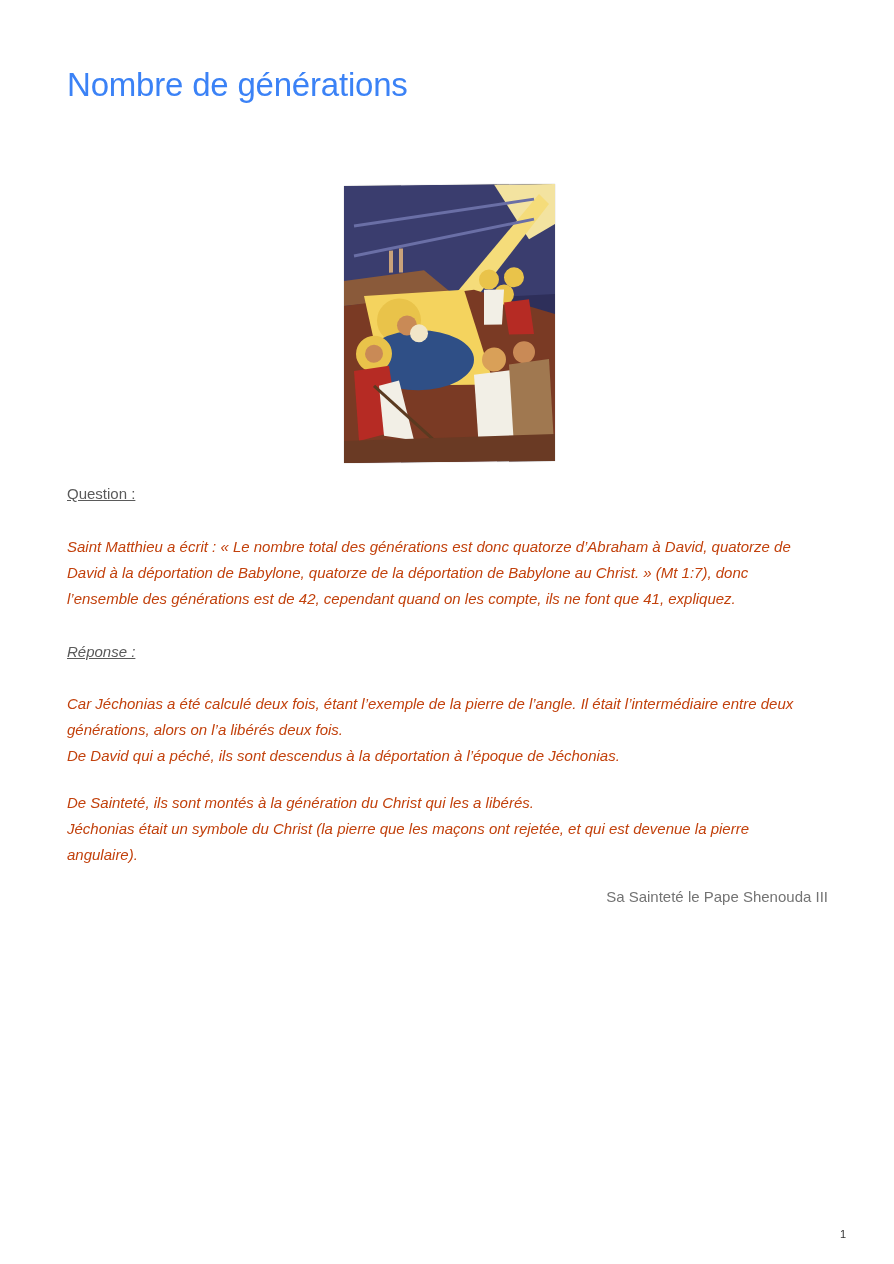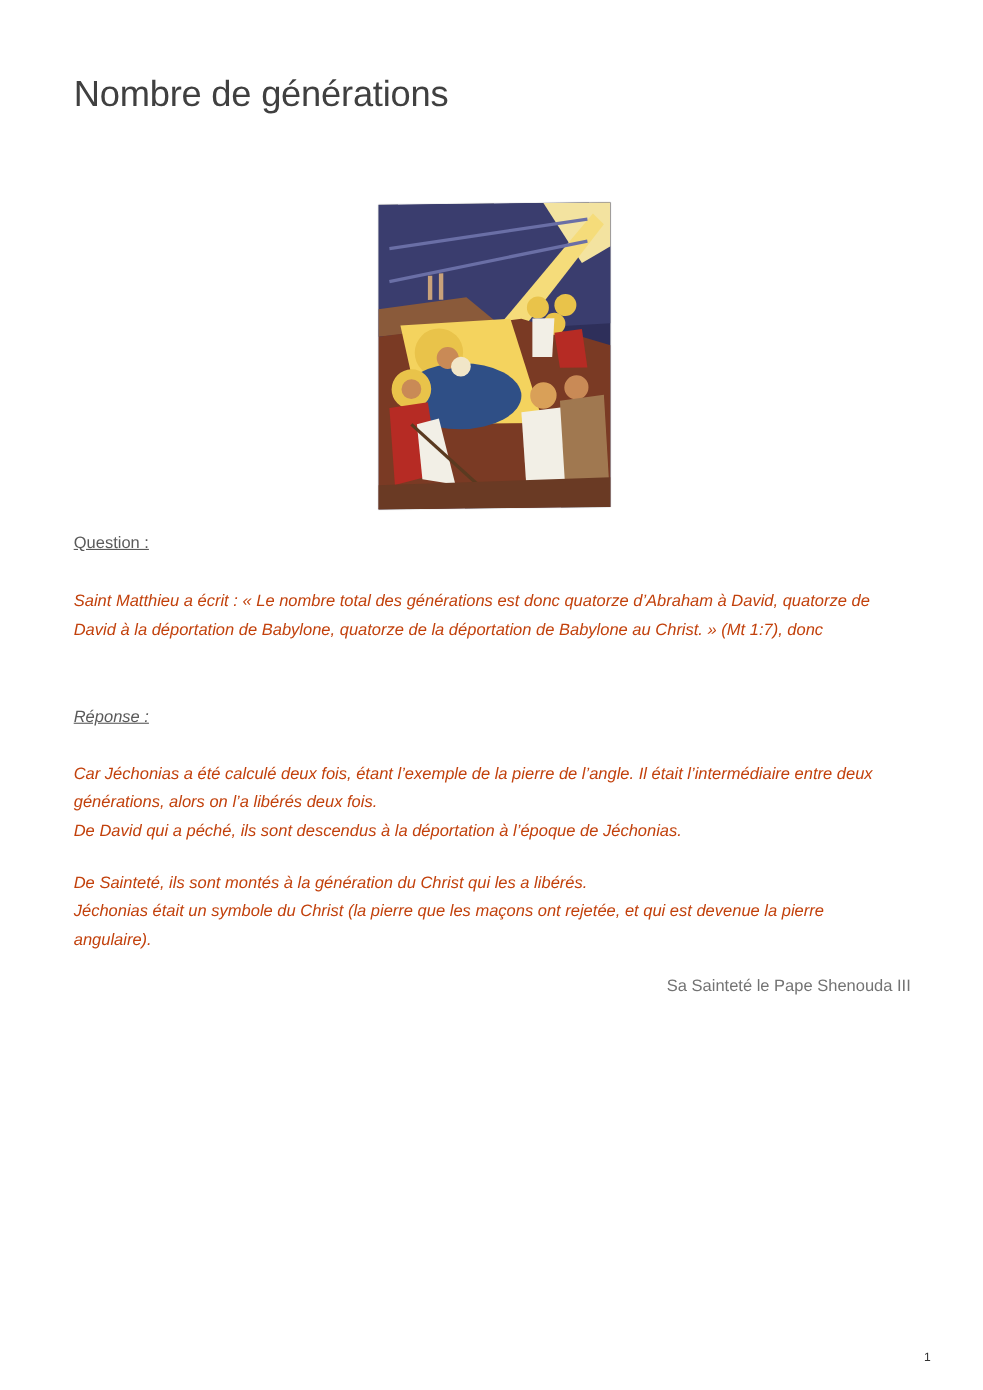--- a/index.html
+++ b/index.html
@@ -1,19 +1,19 @@
 <!DOCTYPE html>
 <html><head>
 <meta charset="utf-8">
 <style>
   html, body { margin: 0; padding: 0; background: #ffffff; }
   body { width: 894px; height: 1264px; position: relative; overflow: hidden;
          font-family: "Liberation Sans", sans-serif; color: #5a5a5a; }
   .title { position: absolute; left: 67px; top: 66px; margin: 0;
-           font-size: 33px; font-weight: normal; color: #404040; letter-spacing: -0.2px; }
+           font-size: 33px; font-weight: normal; color: #3b82f6; letter-spacing: -0.2px; }
   .figure { position: absolute; left: 344px; top: 185px; width: 211px; height: 277px;
             transform: skewY(-0.6deg); overflow: hidden; box-shadow: 0 0 1px #888; }
   .figure svg { display: block; width: 100%; height: 100%; }
   .label { position: absolute; left: 67px; font-size: 15px; text-decoration: underline;
            color: #5a5a5a; }
   .para { position: absolute; left: 67px; width: 770px; font-size: 15px; line-height: 26px;
           color: #c2410c; margin: 0; font-style: italic; }
   .para span { display: block; white-space: nowrap; }
   .sig { position: absolute; right: 66px; top: 888px; font-size: 15px; color: #737373; }
   .pagenum { position: absolute; left: 840px; top: 1228px; font-size: 11px; color: #333; }
@@ -56,20 +56,21 @@
     <polygon points="165,180 205,175 210,260 170,262" fill="#a07850"></polygon>
     <polygon points="0,255 211,250 211,277 0,277" fill="#6a3a24"></polygon>
   </svg>
 </div>
 
 <div class="label" style="top:485px;text-align:right;">Question :</div>
 
 <p class="para" style="top:534px;">
   <span>Saint Matthieu a écrit : « Le nombre total des générations est donc quatorze d’Abraham à David, quatorze de</span>
   <span>David à la déportation de Babylone, quatorze de la déportation de Babylone au Christ. » (Mt 1:7), donc</span>
+  <span>l’ensemble des générations est de 42, cependant quand on les compte, ils ne font que 41, expliquez.</span>
 </p>
 
 <div class="label" style="top:643px;font-style:italic;">Réponse :</div>
 
 <p class="para" style="top:691px;">
   <span>Car Jéchonias a été calculé deux fois, étant l’exemple de la pierre de l’angle. Il était l’intermédiaire entre deux</span>
   <span>générations, alors on l’a libérés deux fois.</span>
   <span>De David qui a péché, ils sont descendus à la déportation à l’époque de Jéchonias.</span>
 </p>
 

